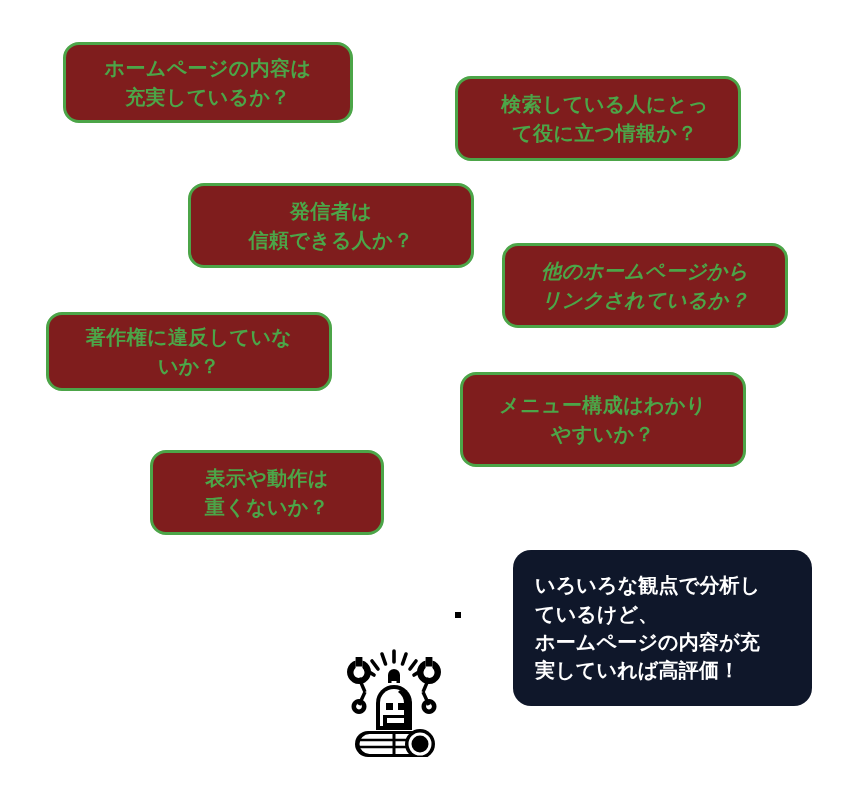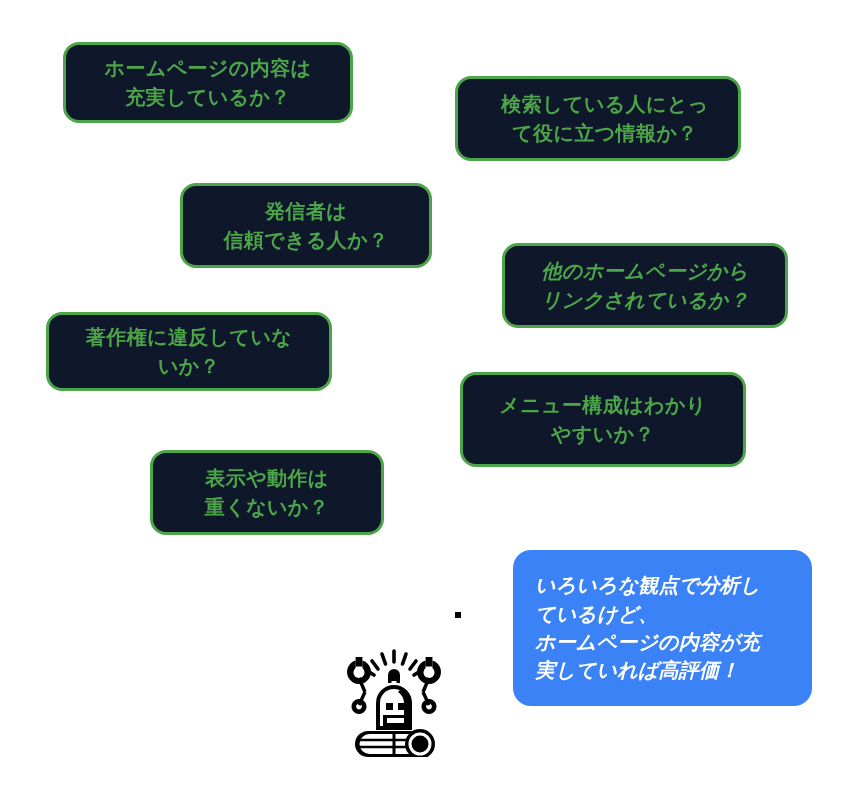--- a/index.html
+++ b/index.html
@@ -18,51 +18,50 @@
     background: #ffffff;
     overflow: hidden;
   }
 
   
   .qbox {
     position: absolute;
     box-sizing: border-box;
     border: 3px solid #4ca548;
     border-radius: 16px;
-    background: #0f172a;
+    background: #7f1d1d;
     color: #4ca548;
     font-weight: 700;
     font-size: 20px;
     line-height: 1.42;
     letter-spacing: 0.02em;
     display: flex;
     align-items: center;
     justify-content: center;
     text-align: center;
     padding: 6px 14px;
     white-space: pre-line;
   }
 
   
   .bubble {
     position: absolute;
     box-sizing: border-box;
-    background: #3b82f6;
+    background: #0f172a;
     border-radius: 18px;
     color: #ffffff;
     font-weight: 700;
     font-size: 20px;
     line-height: 1.42;
     letter-spacing: 0.01em;
     padding: 20px 22px;
     text-align: left;
     white-space: pre-line;
     display: flex;
     align-items: center;
-    font-style: italic;
   }
   .bubble-tail {
     position: absolute;
     width: 0;
     height: 0;
     border-style: solid;
   }
 
   
   .robot {
@@ -74,21 +73,21 @@
 <body>
 
 <div id="canvas">
 
   <div class="qbox" style="left:63px;  top:42px;  width:290px; height:81px;">ホームページの内容は
 充実しているか？</div>
 
   <div class="qbox" style="left:455px; top:76px;  width:286px; height:85px;padding-left:28px;">検索している人にとっ
 て役に立つ情報か？</div>
 
-  <div class="qbox" style="left:180px; top:183px; width:252px; height:85px;text-align:center;">発信者は
+  <div class="qbox" style="left:188px; top:183px; width:286px; height:85px;text-align:center;">発信者は
 信頼できる人か？</div>
 
   <div class="qbox" style="left:502px; top:243px; width:286px; height:85px;font-style:italic;">他のホームページから
 リンクされているか？</div>
 
   <div class="qbox" style="left:46px;  top:312px; width:286px; height:79px;text-align:center;">著作権に違反していな
 いか？</div>
 
   <div class="qbox" style="left:460px; top:372px; width:286px; height:95px;">メニュー構成はわかり
 やすいか？</div>

